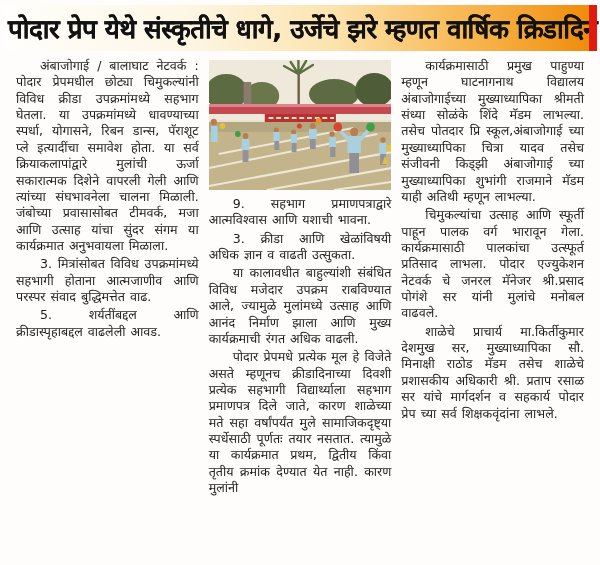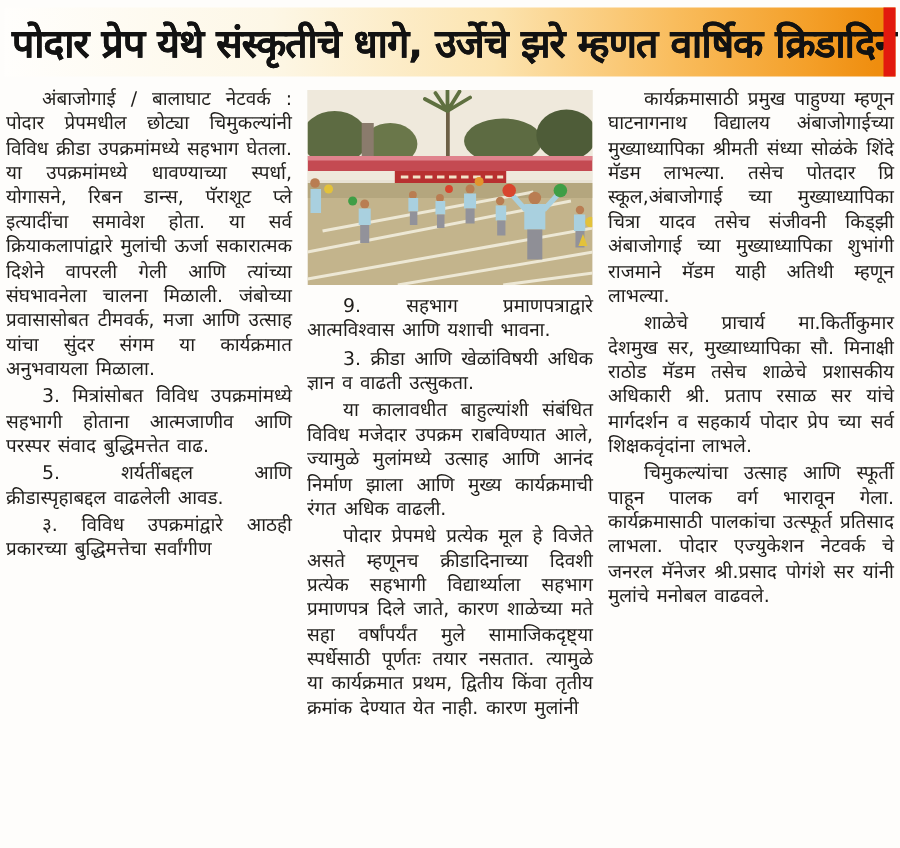--- a/index.html
+++ b/index.html
@@ -28,21 +28,21 @@
     letter-spacing:-0.5px;
     text-shadow:0 0 0.4px #121212;
   }
   .headline-stripe{
     position:absolute;right:0;top:0;bottom:0;width:8px;
     background:#e2190e;
   }
   .columns{
     display:flex;
     gap:10px;
-    padding:0 4px;
+    padding:0 16px;
   }
   .col{
     flex:1 1 0;
     min-width:0;
     text-align:justify;
     font-size:12.6px;
     line-height:1.3;
   }
   .col p{
     margin:0 0 2px 0;
@@ -68,21 +68,20 @@
     <span class="headline-text">पोदार प्रेप येथे संस्कृतीचे धागे, उर्जेचे झरे म्हणत वार्षिक क्रिडादिन साजरा</span>
     <span class="headline-stripe"></span>
   </div>
 
   <div class="columns">
 
     <div class="col">
       <p>अंबाजोगाई / बालाघाट नेटवर्क : पोदार प्रेपमधील छोट्या चिमुकल्यांनी विविध क्रीडा उपक्रमांमध्ये सहभाग घेतला. या उपक्रमांमध्ये धावण्याच्या स्पर्धा, योगासने, रिबन डान्स, पॅराशूट प्ले इत्यादींचा समावेश होता. या सर्व क्रियाकलापांद्वारे मुलांची ऊर्जा सकारात्मक दिशेने वापरली गेली आणि त्यांच्या संघभावनेला चालना मिळाली. जंबोच्या प्रवासासोबत टीमवर्क, मजा आणि उत्साह यांचा सुंदर संगम या कार्यक्रमात अनुभवायला मिळाला.</p>
       <p>3. मित्रांसोबत विविध उपक्रमांमध्ये सहभागी होताना आत्मजाणीव आणि परस्पर संवाद बुद्धिमत्तेत वाढ.</p>
       <p>5. शर्यतींबद्दल आणि क्रीडास्पृहाबद्दल वाढलेली आवड.</p>
-      <p>३. विविध उपक्रमांद्वारे आठही प्रकारच्या बुद्धिमत्तेचा सर्वांगीण</p>
     </div>
 
     <div class="col">
       <div class="photo-frame">
         <svg viewBox="0 0 190 130" preserveAspectRatio="none" aria-hidden="true">
 
           <rect x="0" y="0" width="190" height="60" fill="#efe9dc"></rect>
 
           <ellipse cx="18" cy="32" rx="22" ry="18" fill="#5d6b42"></ellipse>
           <ellipse cx="55" cy="36" rx="18" ry="14" fill="#6a774a"></ellipse>
@@ -154,18 +153,18 @@
         </svg>
       </div>
       <p>9. सहभाग प्रमाणपत्राद्वारे आत्मविश्वास आणि यशाची भावना.</p>
       <p>3. क्रीडा आणि खेळांविषयी अधिक ज्ञान व वाढती उत्सुकता.</p>
       <p>या कालावधीत बाहुल्यांशी संबंधित विविध मजेदार उपक्रम राबविण्यात आले, ज्यामुळे मुलांमध्ये उत्साह आणि आनंद निर्माण झाला आणि मुख्य कार्यक्रमाची रंगत अधिक वाढली.</p>
       <p>पोदार प्रेपमधे प्रत्येक मूल हे विजेते असते म्हणूनच क्रीडादिनाच्या दिवशी प्रत्येक सहभागी विद्यार्थ्याला सहभाग प्रमाणपत्र दिले जाते, कारण शाळेच्या मते सहा वर्षांपर्यंत मुले सामाजिकदृष्ट्या स्पर्धेसाठी पूर्णतः तयार नसतात. त्यामुळे या कार्यक्रमात प्रथम, द्वितीय किंवा तृतीय क्रमांक देण्यात येत नाही. कारण मुलांनी</p>
     </div>
 
     <div class="col">
       <p>कार्यक्रमासाठी प्रमुख पाहुण्या म्हणून घाटनागनाथ विद्यालय अंबाजोगाईच्या मुख्याध्यापिका श्रीमती संध्या सोळंके शिंदे मॅडम लाभल्या. तसेच पोतदार प्रि स्कूल,अंबाजोगाई च्या मुख्याध्यापिका चित्रा यादव तसेच संजीवनी किड्झी अंबाजोगाई च्या मुख्याध्यापिका शुभांगी राजमाने मॅडम याही अतिथी म्हणून लाभल्या.</p>
+      <p>चिमुकल्यांचा उत्साह आणि स्फूर्ती पाहून पालक वर्ग भारावून गेला. कार्यक्रमासाठी पालकांचा उत्स्फूर्त प्रतिसाद लाभला. पोदार एज्युकेशन नेटवर्क चे जनरल मॅनेजर श्री.प्रसाद पोगंशे सर यांनी मुलांचे मनोबल वाढवले.</p>
       <p>शाळेचे प्राचार्य मा.किर्तीकुमार देशमुख सर, मुख्याध्यापिका सौ. मिनाक्षी राठोड मॅडम तसेच शाळेचे प्रशासकीय अधिकारी श्री. प्रताप रसाळ सर यांचे मार्गदर्शन व सहकार्य पोदार प्रेप च्या सर्व शिक्षकवृंदांना लाभले.</p>
-      <p>चिमुकल्यांचा उत्साह आणि स्फूर्ती पाहून पालक वर्ग भारावून गेला. कार्यक्रमासाठी पालकांचा उत्स्फूर्त प्रतिसाद लाभला. पोदार एज्युकेशन नेटवर्क चे जनरल मॅनेजर श्री.प्रसाद पोगंशे सर यांनी मुलांचे मनोबल वाढवले.</p>
     </div>
 
   </div>
 </div>
 
 </body></html>

